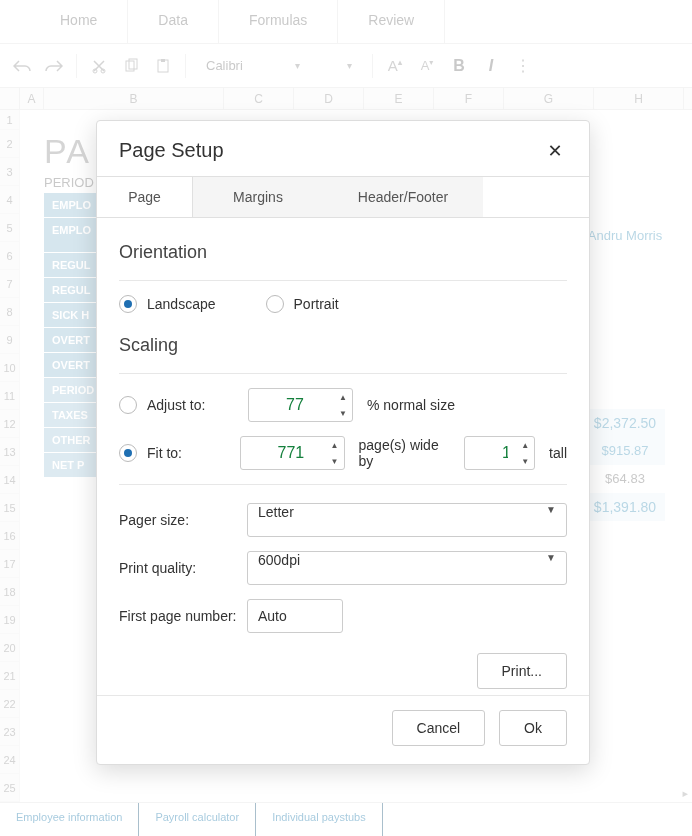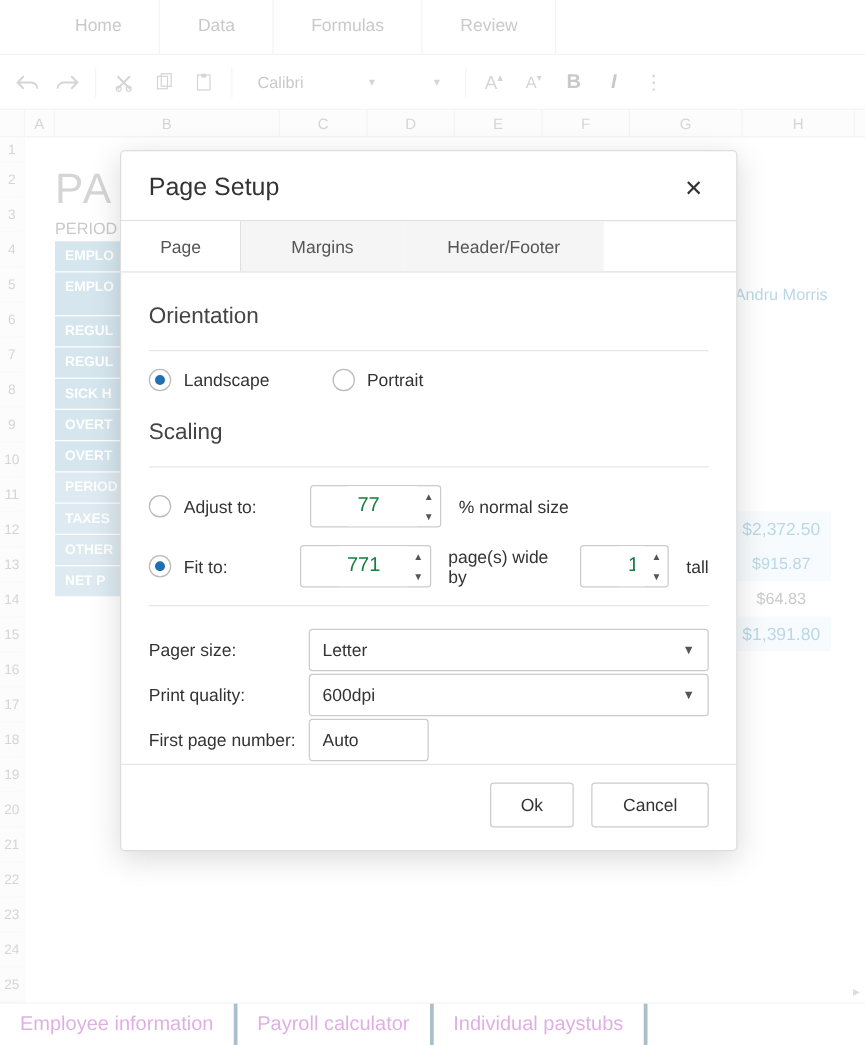--- a/index.html
+++ b/index.html
@@ -31,21 +31,21 @@
 .sheet-body .period { font-size: 13px; color: #666; padding: 2px 24px; }
 .sheet-body .labelcell { background: #8db8cf; color: #fff; font-size: 11px; font-weight: bold; padding: 6px 8px; margin: 1px 0; width: 70px; white-space: nowrap; overflow: hidden; margin-left: 24px; }
 .sheet-body .gross { opacity: .85; }
 
 .rightcol { position: absolute; right: 27px; top: 203px; width: 80px; text-align: center; font-size: 13px; color: #3a8fb7; }
 .rightcol .rc { height: 28px; line-height: 28px; white-space: nowrap; }
 .rightcol .money { background: #ecf6fb; }
 .rightcol .big { font-size: 14px; }
 
 .sheet-tabs { position: absolute; left: 0; bottom: 0; right: 0; height: 34px; display: flex; border-top: 1px solid #e0e0e0; }
-.sheet-tabs .stab { padding: 8px 16px; font-size: 16px; color: #a21caf; border-right: 3px solid #0c4a6e; }
+.sheet-tabs .stab { padding: 8px 16px; font-size: 11px; color: #0369a1; border-right: 1px solid #0c4a6e; }
 
 .gcol { position: absolute; right: 90px; top: 203px; width: 70px; text-align: center; font-size: 13px; color: #666; }
 .gcol .rc { height: 28px; line-height: 28px; }
 
 .scroll-right { position: absolute; bottom: 36px; right: 4px; color: #999; font-size: 11px; }
 
 
 .overlay { position: absolute; inset: 0; }
 .dialog { position: absolute; left: 96px; top: 120px; width: 494px; background: #fff; border: 1px solid #ddd; border-radius: 4px; box-shadow: 0 6px 24px rgba(0,0,0,.15); padding: 0; }
 .dlg-head { display: flex; align-items: center; justify-content: space-between; padding: 18px 22px 14px 22px; }
@@ -73,23 +73,23 @@
 .scale-row .radio { width: 115px; }
 .spinner { display: flex; align-items: center; border: 1px solid #ccc; border-radius: 3px; height: 34px; }
 .spinner input { border: none; outline: none; padding: 0 8px; height: 100%; width: 56px; font-size: 16px; color: #15803d; margin-left: 29px; }
 .spinner .arrows { display: flex; flex-direction: column; width: 18px; height: 100%; border-left: 0 solid #eee; }
 .spinner .arrows .a { flex: 1; display: flex; align-items: center; justify-content: center; font-size: 8px; color: #555; cursor: pointer; }
 .spinner.sm input { width: 22px; }
 .label-mid { font-size: 14px; color: #333; }
 
 .hr { border-top: 1px solid #e7e7e7; margin: 8px 0 18px 0; }
 
-.form-row { display: flex; align-items: center; margin-bottom: 2px; }
+.form-row { display: flex; align-items: center; margin-bottom: 14px; }
 .form-row .flabel { width: 128px; font-size: 14px; color: #333; }
-.select { flex: 1; height: 34px; border: 1px solid #ccc; border-radius: 3px; display: flex; align-items: center; justify-content: space-between; padding: 0 10px; font-size: 14px; color: #333; cursor: pointer; }
+.select { flex: 1; height: 34px; border: 1px solid #ccc; border-radius: 3px; display: flex; justify-content: space-between; padding: 0 10px; font-size: 14px; color: #333; cursor: pointer; }
 .select .sv { flex: 1; }
 .select .car { font-size: 10px; color: #555; }
 .textin { width: 96px; height: 34px; border: 1px solid #ccc; border-radius: 3px; padding: 0 10px; font-size: 14px; color: #333; }
 
 .print-row { display: flex; justify-content: flex-end; padding: 6px 0 6px 0; }
 .btn { height: 36px; padding: 0 24px; border: 1px solid #ccc; border-radius: 3px; background: #fff; font-size: 14px; color: #333; cursor: pointer; display: flex; align-items: center; justify-content: center; }
 
 .dlg-foot { border-top: 1px solid #e7e7e7; padding: 14px 22px 18px 22px; display: flex; justify-content: flex-end; gap: 14px; }
 
 </style>
@@ -315,19 +315,22 @@
           <span class="sv">600dpi</span>
           <span class="car">▼</span>
         </div>
       </div>
 
       <div class="form-row">
         <div class="flabel">First page number:</div>
         <input class="textin" value="Auto" style="">
       </div>
 
+      <div class="print-row">
+        <div class="btn">Print...</div>
+      </div>
     </div>
     <div class="dlg-foot">
+      <div class="btn">Cancel</div>
       <div class="btn">Ok</div>
-      <div class="btn">Cancel</div>
     </div>
   </div>
 </div>
 
 </body></html>

